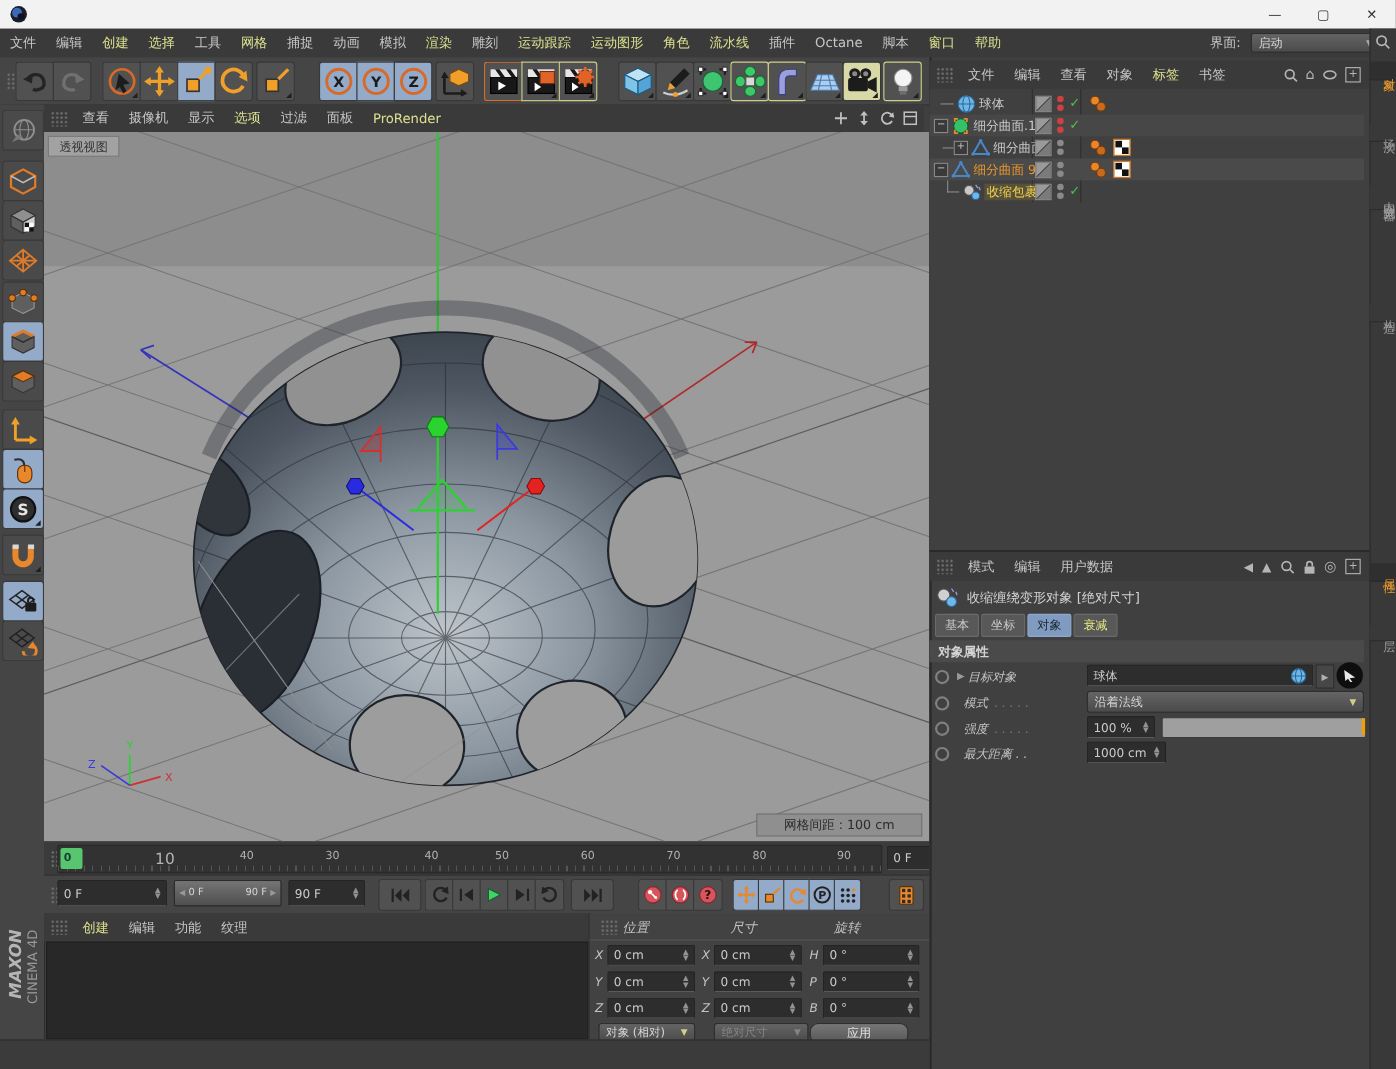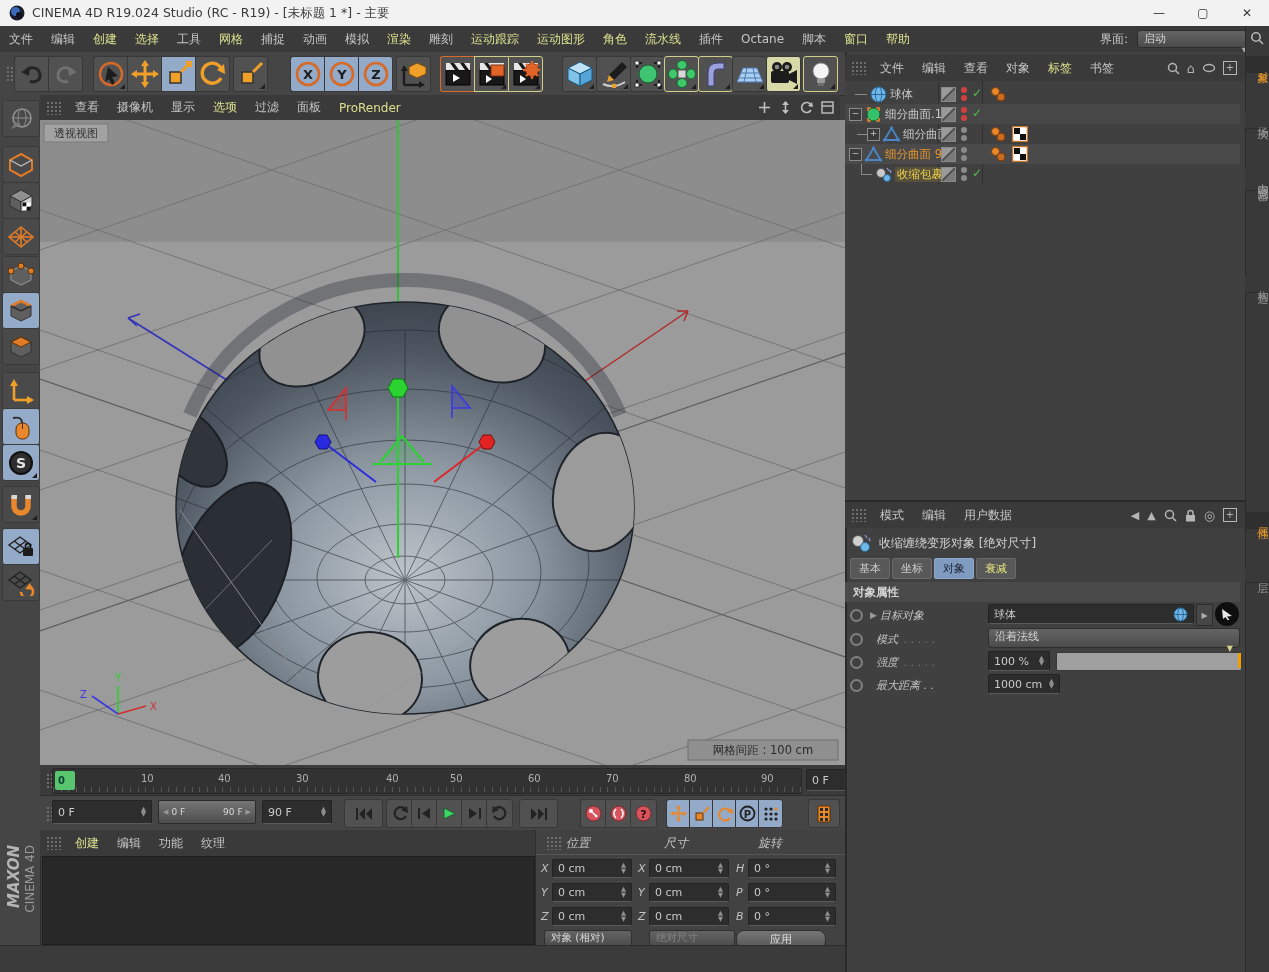--- a/index.html
+++ b/index.html
@@ -29,21 +29,21 @@
   .fly:after{content:"";position:absolute;right:2px;bottom:2px;border-left:5px solid transparent;border-bottom:5px solid #1f1f1f;}
   
   .lbtn{position:absolute;left:2px;width:36px;height:35px;background:#4a4a4a;border:1px solid #3a3a3a;
         border-radius:3px;display:flex;align-items:center;justify-content:center;}
   .lbtn.blue{background:#93aac9;}
   
   .fld{background:#2d2d2d;border:1px solid #232323;border-bottom-color:#5a5a5a;border-radius:2px;
        color:#c9c9c9;font-size:11px;display:flex;align-items:center;padding:0 5px;box-sizing:border-box;}
   .step{margin-left:auto;display:flex;flex-direction:column;color:#929292;font-size:6.5px;line-height:5.5px;padding-left:4px;}
   .drop{background:linear-gradient(#646464,#4b4b4b);border:1px solid #2e2e2e;border-radius:3px;color:#d6d6d6;
-        font-size:11px;display:flex;padding:0 6px;box-sizing:border-box;flex-direction:column;}
+        font-size:11px;display:flex;align-items:center;padding:0 6px;box-sizing:border-box;}
   .drop .car{margin-left:auto;font-size:8px;color:#cfcf8a;}
   .sectionbar{background:#4a4a4a;color:#d4d4d4;font-size:11.5px;font-weight:bold;display:flex;align-items:center;padding-left:8px;box-sizing:border-box;}
   .ring{width:9px;height:9px;border:2px solid #808080;border-radius:50%;flex:none;}
   .lbl{font-size:11px;color:#c3c3c3;font-style:italic;}
   .tab{height:19px;background:#585858;border:1px solid #6a6a6a;border-radius:2px;color:#cccccc;
        font-size:11px;display:flex;align-items:center;justify-content:center;padding:0 8px;margin-right:2px;}
   .tab.on{background:#7f9bbf;color:#1c2430;border-color:#8ea9cc;}
   .tab.acc{color:#e6e67e;}
   
   .trow{position:absolute;left:845px;width:395px;height:20px;display:flex;align-items:center;font-size:11.5px;color:#c9c9c9;}
@@ -60,21 +60,20 @@
 </style>
 </head>
 <body>
 
 <div class="abs row" id="titlebar">
   <svg class="abs" style="left:9px;top:5px" width="16" height="16">
     <circle cx="8" cy="8" r="7.5" fill="#1b1b2a"></circle>
       <circle cx="6.5" cy="6.5" r="4.5" fill="#3a6ab8"></circle>
       <circle cx="10" cy="10" r="3" fill="#12121e"></circle>
   </svg>
-  <span class="title" style="margin-left:32px">CINEMA 4D R19.024 Studio (RC - R19) - [未标题 1 *] - 主要</span>
   <div class="abs row" style="right:0;top:0;height:25px">
     <div class="winctl">—</div>
     <div class="winctl">▢</div>
     <div class="winctl">✕</div>
   </div>
 </div>
 
 <div class="abs menubar" style="left:0;top:26px;width:1269px;height:26px;border-bottom:1px solid #2d2d2d">
   <span class="mitem">文件</span>
   <span class="mitem">编辑</span>
@@ -582,21 +581,21 @@
     <rect x="648" y="620" width="150" height="20" fill="#8f8f8f" stroke="#6f6f6f"></rect>
     <text x="723" y="634" text-anchor="middle" font-size="11.5" fill="#2b2b2b">网格间距 : 100 cm</text>
   </g>
 </svg>
 
 <div class="abs" style="left:40px;top:765px;width:805px;height:30px;background:#3b3b3b">
   <span class="grip abs" style="left:0;top:8px;width:8px;height:16px"></span>
   <div class="abs" style="left:12px;top:3px;width:748px;height:24px;background:#323232;border:1px solid #282828;border-radius:2px">
     <div class="abs" style="left:0;bottom:1px;width:100%;height:5px;background-image:repeating-linear-gradient(90deg,#565656 0 1px,transparent 1px 7.7px)"></div>
     <div class="abs" style="left:2px;top:2px;width:20px;height:19px;background:#57c66e;border-radius:2px;color:#143;font-size:10px;font-weight:bold;text-align:left;padding-left:3px;line-height:19px;box-sizing:border-box">0</div>
-    <div class="abs" style="top:4px;left:88px;font-size:10px;color:#b2b2b2">10</div>
+    <div class="abs" style="top:4px;left:88px;font-size:14px;color:#b2b2b2">10</div>
     <div class="abs" style="top:4px;left:165px;font-size:10px;color:#b2b2b2">40</div>
     <div class="abs" style="top:4px;left:243px;font-size:10px;color:#b2b2b2">30</div>
     <div class="abs" style="top:4px;left:333px;font-size:10px;color:#b2b2b2">40</div>
     <div class="abs" style="top:4px;left:397px;font-size:10px;color:#b2b2b2">50</div>
     <div class="abs" style="top:4px;left:475px;font-size:10px;color:#b2b2b2">60</div>
     <div class="abs" style="top:4px;left:553px;font-size:10px;color:#b2b2b2">70</div>
     <div class="abs" style="top:4px;left:631px;font-size:10px;color:#b2b2b2">80</div>
     <div class="abs" style="top:4px;left:708px;font-size:10px;color:#b2b2b2">90</div>
   </div>
   <div class="fld abs" style="left:766px;top:4px;width:72px;height:22px">

